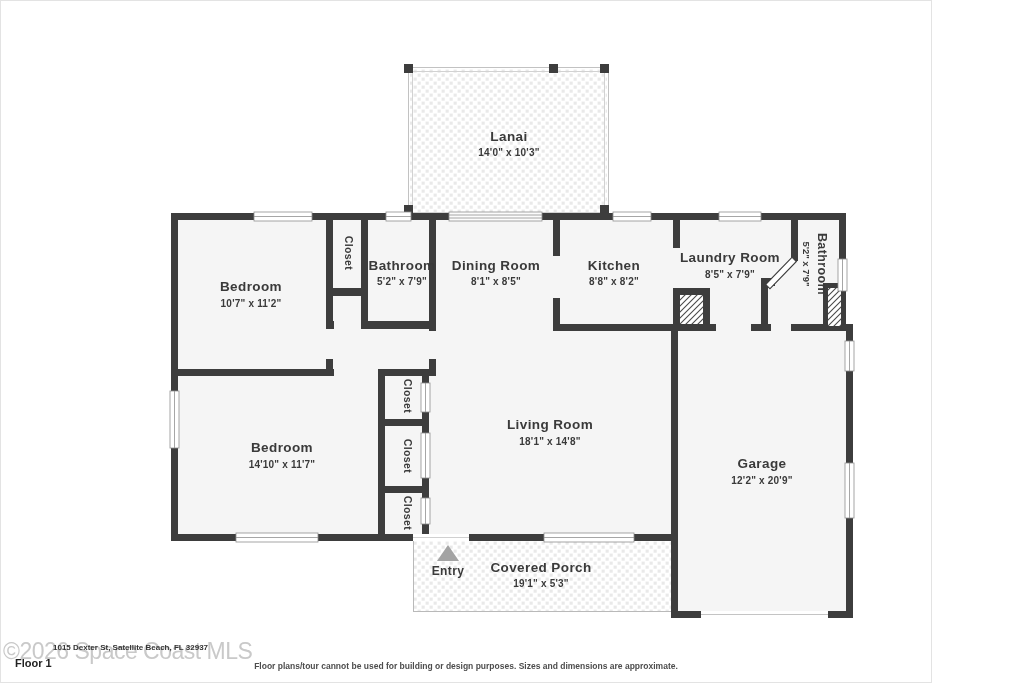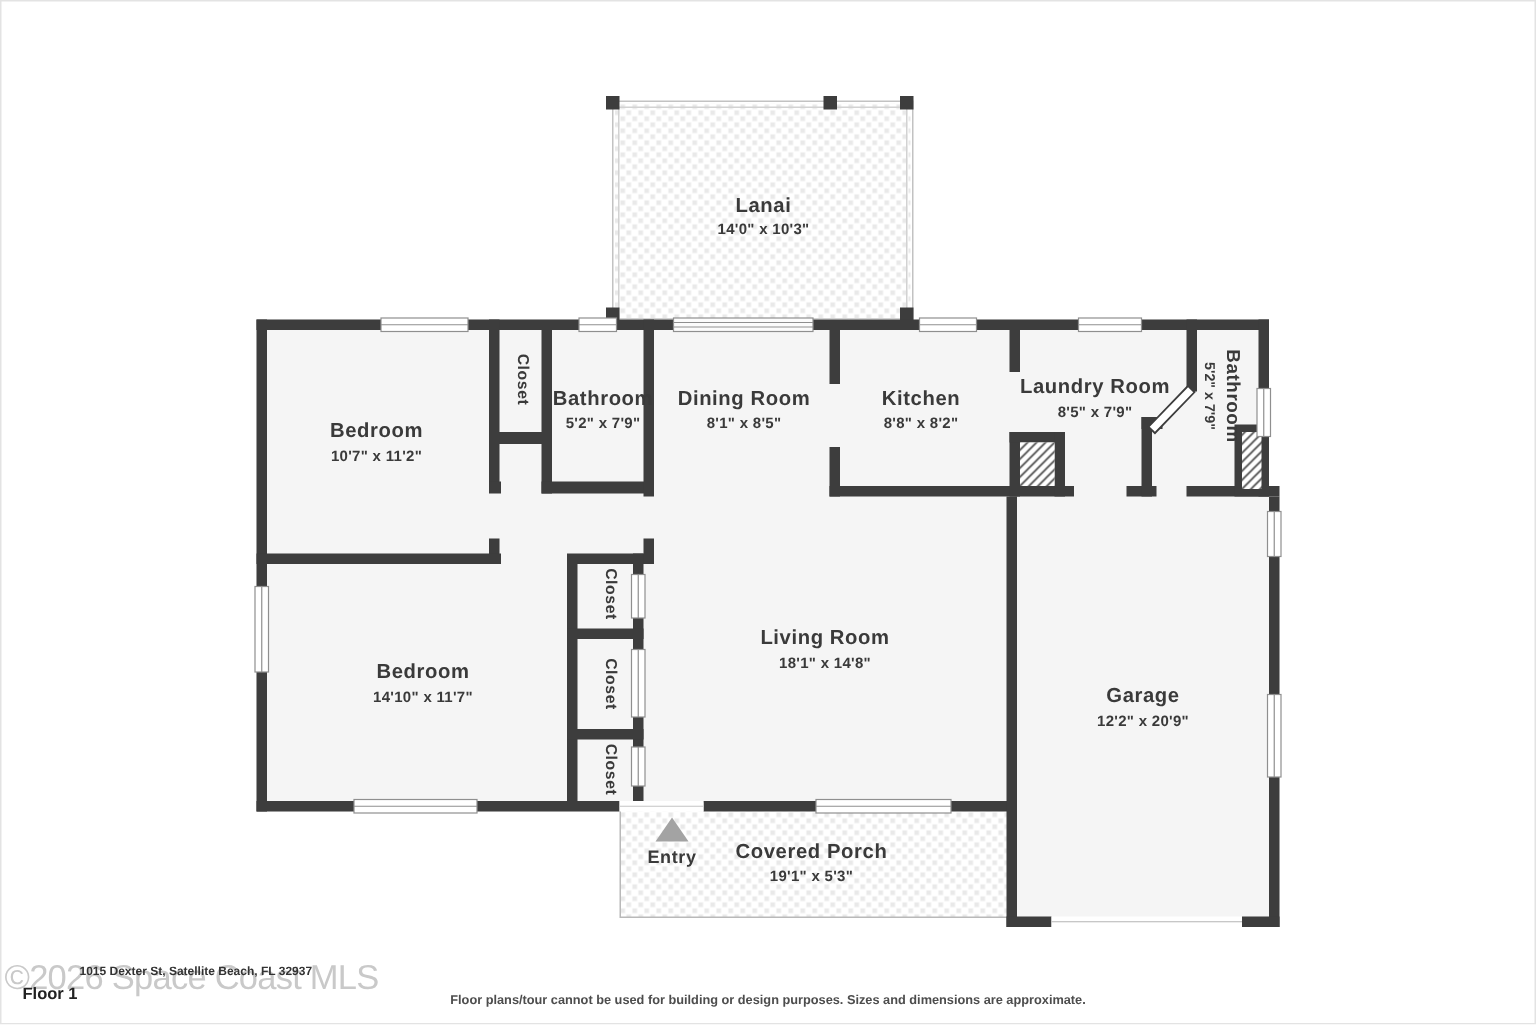--- a/index.html
+++ b/index.html
@@ -1,16 +1,16 @@
 <!DOCTYPE html>
 <html><head>
 <meta charset="utf-8">
 <style>
   html,body{margin:0;padding:0;background:#fff;}
-  .stage{position:relative;width:1024px;height:683px;background:#ffffff;border:1px solid #e3e3e3;box-sizing:border-box;overflow:hidden;font-family:"Liberation Sans",sans-serif;}
+  .stage{position:relative;width:932px;height:683px;background:#ffffff;border:1px solid #e3e3e3;box-sizing:border-box;overflow:hidden;font-family:"Liberation Sans",sans-serif;}
   svg{position:absolute;left:0;top:0;}
   .rn{font-family:"Liberation Sans",sans-serif;font-size:13.5px;font-weight:bold;fill:#3a3a3a;letter-spacing:.4px;text-anchor:middle;}
   .rd{font-family:"Liberation Sans",sans-serif;font-size:10px;font-weight:bold;fill:#3a3a3a;letter-spacing:.2px;text-anchor:middle;}
   .rv{font-family:"Liberation Sans",sans-serif;font-size:10.5px;font-weight:bold;fill:#3a3a3a;letter-spacing:.4px;text-anchor:middle;}
   .rvb{font-family:"Liberation Sans",sans-serif;font-size:12.5px;font-weight:bold;fill:#3a3a3a;letter-spacing:.4px;text-anchor:middle;}
   .rvd{font-family:"Liberation Sans",sans-serif;font-size:9.5px;font-weight:bold;fill:#3a3a3a;text-anchor:middle;}
   .entry{font-family:"Liberation Sans",sans-serif;font-size:12px;font-weight:bold;fill:#3a3a3a;letter-spacing:.4px;text-anchor:middle;}
   .watermark{position:absolute;left:2px;top:637px;font-size:23px;letter-spacing:-.5px;color:#c9c9c9;white-space:nowrap;z-index:1;}
   .address{position:absolute;left:28px;top:642px;font-size:8px;font-weight:bold;color:#333;white-space:nowrap;z-index:2;padding-left:24px;}
   .floor-label{position:absolute;left:14px;top:656px;font-size:11px;font-weight:bold;color:#222;z-index:3;}

